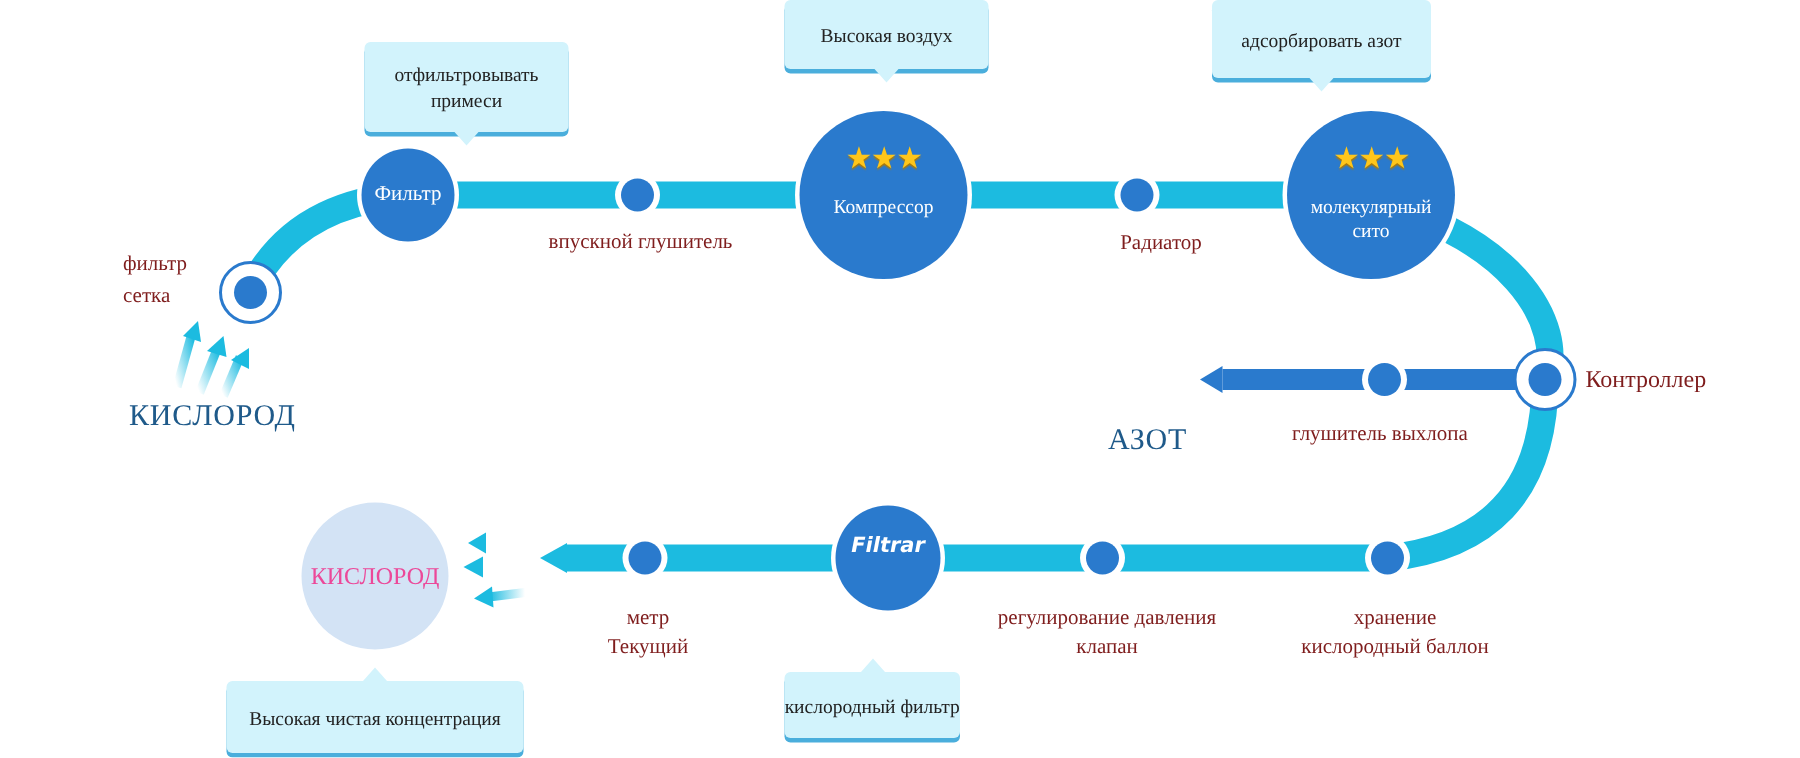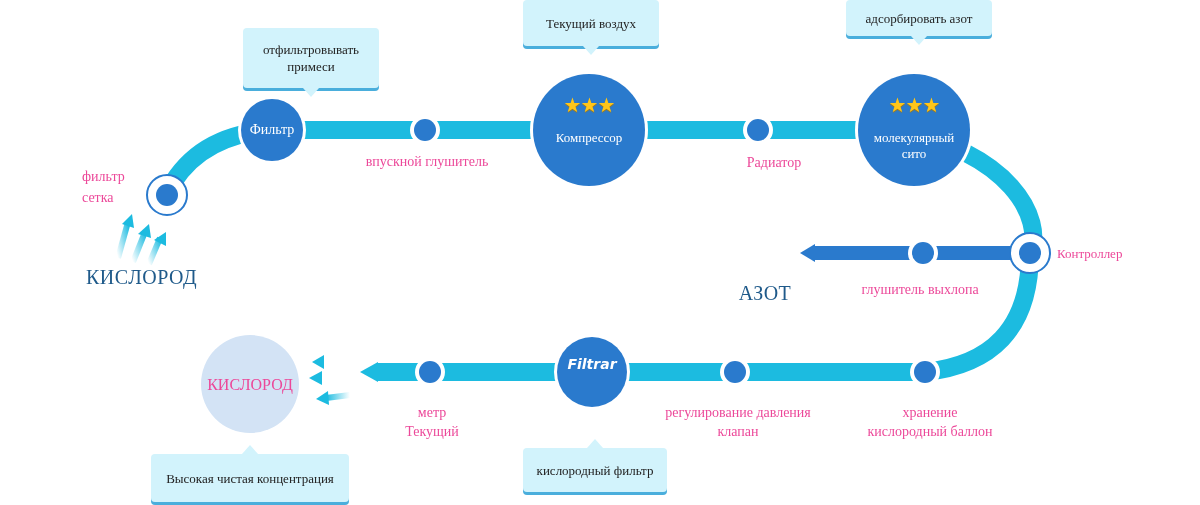--- a/index.html
+++ b/index.html
@@ -1,18 +1,18 @@
 <!DOCTYPE html>
 <html><head>
 <meta charset="utf-8">
 <style>
   html, body { margin: 0; padding: 0; background: #ffffff; }
   body { width: 1200px; height: 505px; position: relative; overflow: hidden; font-family: "DejaVu Serif", "Liberation Serif", serif; }
   #diagram { position: absolute; left: 0; top: 0; width: 1200px; height: 505px; }
-  .lbl { position: absolute; color: #ec4899; font-family: "Liberation Serif", "DejaVu Serif", serif; font-size: 14px; text-align: center; line-height: 19px; white-space: nowrap; transform: translateX(-50%); }
+  .lbl { position: absolute; color: #7f1d1d; font-family: "Liberation Serif", "DejaVu Serif", serif; font-size: 14px; text-align: center; line-height: 19px; white-space: nowrap; transform: translateX(-50%); }
   .lbl.left { text-align: left; transform: none; }
   .big { font-size: 20px; letter-spacing: 0.5px; color: #1f5a8a; }
   .callout { position: absolute; background: #d2f3fc; border-radius: 4px; box-shadow: 0 3px 0 #4aaedc; color: #222; font-family: "Liberation Serif", "DejaVu Serif", serif; font-size: 13px; line-height: 17px; text-align: center; display: flex; align-items: center; justify-content: center; white-space: nowrap; }
   .callout::after { content: ""; position: absolute; left: 50%; margin-left: -8px; border-left: 8px solid transparent; border-right: 8px solid transparent; }
   .callout.down::after { bottom: -9px; border-top: 9px solid #d2f3fc; }
   .callout.up::after { top: -9px; border-bottom: 9px solid #d2f3fc; }
   .node-text { position: absolute; color: #ffffff; font-family: "Liberation Serif", "DejaVu Serif", serif; font-size: 13px; text-align: center; line-height: 16px; transform: translateX(-50%); white-space: nowrap; }
   .node-text.sans { font-family: "DejaVu Sans", "Liberation Sans", sans-serif; font-weight: bold; font-size: 14px; }
   .stars { position: absolute; transform: translateX(-50%); color: #ffc61a; font-size: 20px; letter-spacing: -1px; text-shadow: 0 1px 1px #b07a00; line-height: 20px; }
 </style>
@@ -107,39 +107,39 @@
     <polygon points="324,355 312,362 324,369" fill="#1cbbe0"></polygon>
     <path d="M352,378 L320,378" stroke="url(#oxArrowGrad)" stroke-width="6" fill="none"></path>
     <polygon points="322,371 309,378 322,385" fill="#1cbbe0"></polygon>
     <path d="M350,395 L326,398" stroke="url(#oxArrowGrad)" stroke-width="6" fill="none"></path>
     <polygon points="328,391 316,399 329,405" fill="#1cbbe0"></polygon>
   </g>
 </svg>
 
 <div class="callout down" style="left:206px; top:28px; width:136px; height:60px; white-space:pre-line;margin-left:37px;">отфильтровывать
 примеси</div>
-<div class="callout down" style="left:523px; top:0px; width:136px; height:46px;">Текущий воздух</div>
-<div class="callout down" style="left:846px; top:0px; width:146px; height:36px;">адсорбировать азот</div>
-<div class="callout up" style="left:523px; top:448px; width:144px; height:44px;">кислородный фильтр</div>
+<div class="callout down" style="left:523px; top:0px; width:136px; height:46px;">Высокая воздух</div>
+<div class="callout down" style="left:808px; top:0px; width:146px; height:52px;">адсорбировать азот</div>
+<div class="callout up" style="left:523px; top:448px; width:117px; height:44px;">кислородный фильтр</div>
 <div class="callout up" style="left:151px; top:454px; width:198px; height:48px;">Высокая чистая концентрация</div>
 
 <div class="node-text" style="left:272px; top:122px; font-size:14px;">Фильтр</div>
 <div class="stars" style="left:589px; top:95px;">★★★</div>
 <div class="node-text" style="left:589px; top:130px;">Компрессор</div>
 <div class="stars" style="left:914px; top:95px;">★★★</div>
 <div class="node-text" style="left:914px; top:130px; white-space:pre-line;">молекулярный
 сито</div>
 <div class="node-text sans" style="left:592px; top:356px;font-style:italic;">Filtrar</div>
 
 <div class="lbl left" style="left:82px; top:166px; white-space:pre-line; line-height:21px;">фильтр
 сетка</div>
 <div class="lbl left big" style="left:86px; top:268px;">КИСЛОРОД</div>
 <div class="lbl" style="left:427px; top:152px;">впускной глушитель</div>
 <div class="lbl" style="left:758px; top:153px;margin-left:16px;">Радиатор</div>
-<div class="lbl left" style="left:1057px; top:244px; font-size:13px;">Контроллер</div>
+<div class="lbl left" style="left:1057px; top:244px; font-size:16px;">Контроллер</div>
 <div class="lbl big" style="left:765px; top:241px;margin-top:43px;">АЗОТ</div>
 <div class="lbl" style="left:920px; top:280px;">глушитель выхлопа</div>
 <div class="lbl" style="left:930px; top:403px; white-space:pre-line;">хранение
 кислородный баллон</div>
 <div class="lbl" style="left:738px; top:403px; white-space:pre-line;">регулирование давления
 клапан</div>
 <div class="lbl" style="left:432px; top:403px; white-space:pre-line;">метр
 Текущий</div>
 <div class="lbl" style="left:250px; top:375px; font-size:16px; color:#ec4899;">КИСЛОРОД</div>
 

